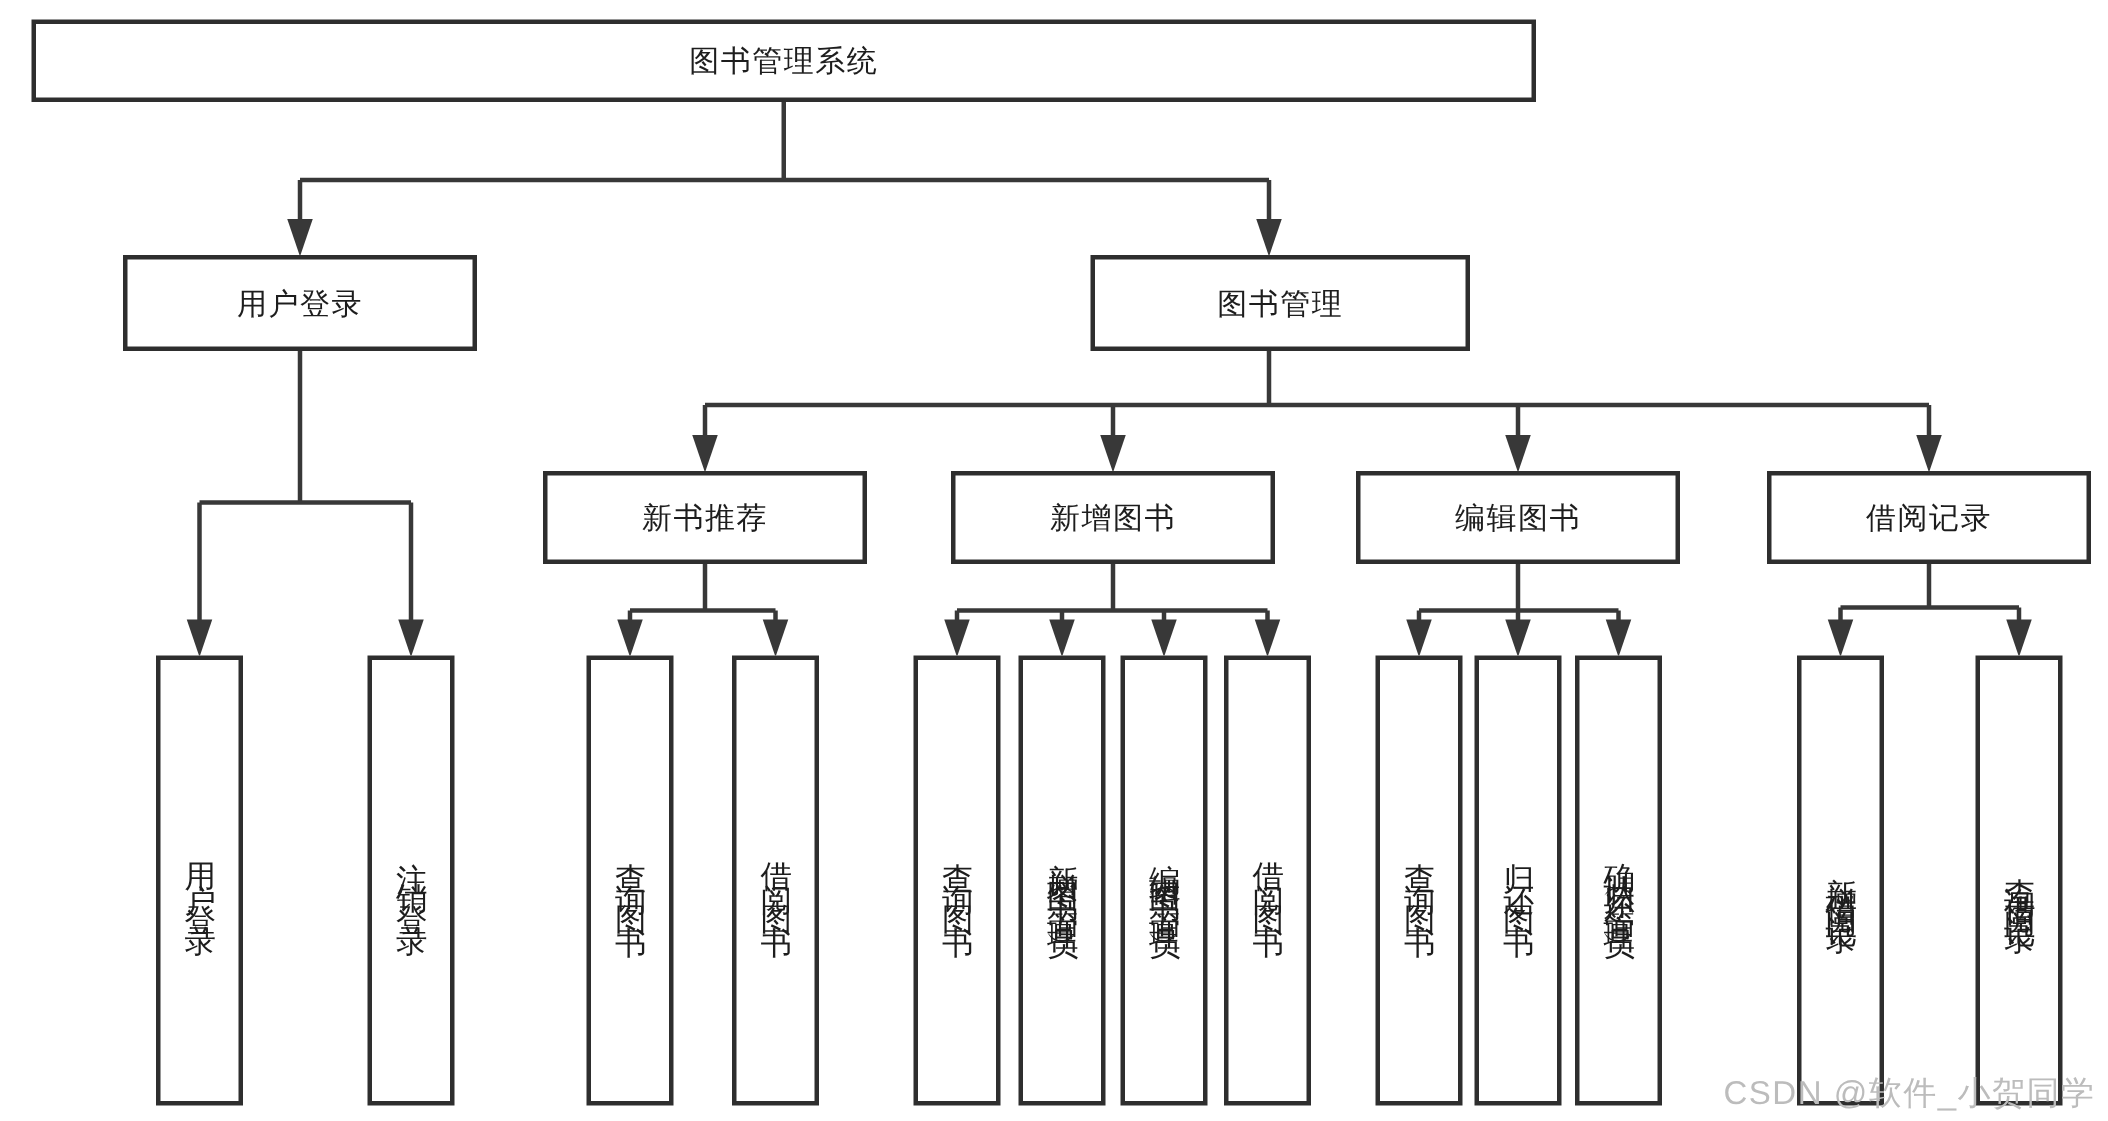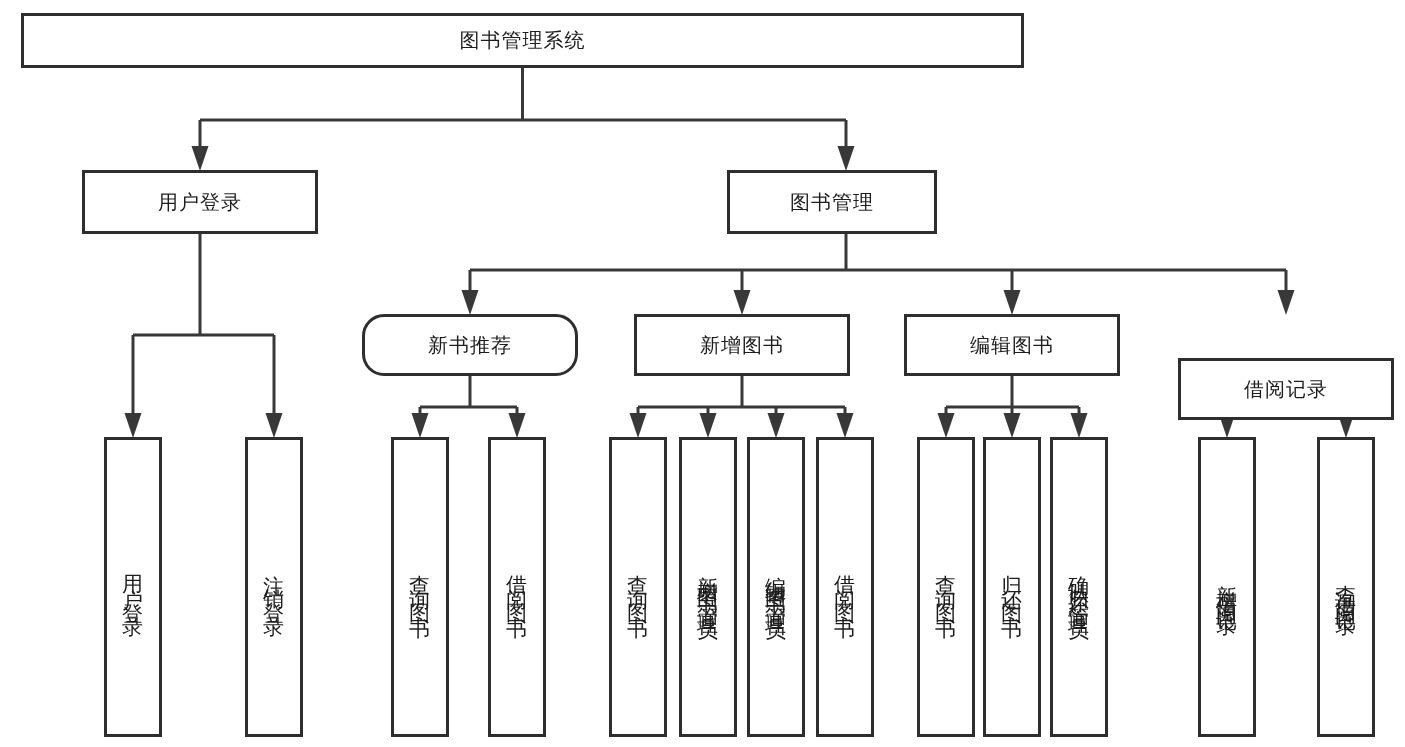--- a/index.html
+++ b/index.html
@@ -114,39 +114,39 @@
       <line x1="1346" y1="405" x2="1346" y2="416" stroke="#383838" stroke-width="3"></line>
       <polygon points="1337.5,413 1354.5,413 1346,438" fill="#383838"></polygon>
     </svg>
   <div id="nodes">
       <div class="node horizontal" style="left: 21px; top: 13px; width: 1003px; height: 55px;">
         <span class="node-label">图书管理系统</span>
       </div>
       <div class="node horizontal" style="left: 82px; top: 170px; width: 236px; height: 64px;">
         <span class="node-label">用户登录</span>
       </div>
-      <div class="node horizontal" style="left: 727px; top: 170px; width: 210px; height: 64px;">
+      <div class="node horizontal" style="left: 727px; top: 170px; width: 253px; height: 64px;">
         <span class="node-label">图书管理</span>
       </div>
       <div class="node vertical" style="left: 104px; top: 437px; width: 58px; height: 300px;">
         <span class="node-label" style="letter-spacing: 0.68em;">用户登录</span>
       </div>
       <div class="node vertical" style="left: 245px; top: 437px; width: 58px; height: 300px;">
         <span class="node-label" style="letter-spacing: 0.68em;">注销登录</span>
       </div>
-      <div class="node horizontal" style="left: 362px; top: 314px; width: 216px; height: 62px; border-radius: 22px;">
+      <div class="node horizontal" style="left: 362px; top: 314px; width: 216px; height: 62px;">
         <span class="node-label">新书推荐</span>
       </div>
       <div class="node horizontal" style="left: 634px; top: 314px; width: 216px; height: 62px;">
         <span class="node-label">新增图书</span>
       </div>
       <div class="node horizontal" style="left: 904px; top: 314px; width: 216px; height: 62px;">
         <span class="node-label">编辑图书</span>
       </div>
-      <div class="node horizontal" style="left: 1178px; top: 314px; width: 216px; height: 62px; margin-top: 44px;">
+      <div class="node horizontal" style="left: 1178px; top: 314px; width: 216px; height: 62px;">
         <span class="node-label">借阅记录</span>
       </div>
       <div class="node vertical" style="left: 391px; top: 437px; width: 58px; height: 300px;">
         <span class="node-label" style="letter-spacing: 0.68em;">查询图书</span>
       </div>
       <div class="node vertical" style="left: 488px; top: 437px; width: 58px; height: 300px;">
         <span class="node-label" style="letter-spacing: 0.68em;">借阅图书</span>
       </div>
       <div class="node vertical" style="left: 609px; top: 437px; width: 58px; height: 300px;">
         <span class="node-label" style="letter-spacing: 0.68em;">查询图书</span>
@@ -169,13 +169,14 @@
       <div class="node vertical" style="left: 1050px; top: 437px; width: 58px; height: 300px;">
         <span class="node-label" style="letter-spacing: 0.3em;">确认归还（管理员）</span>
       </div>
       <div class="node vertical" style="left: 1198px; top: 437px; width: 58px; height: 300px;">
         <span class="node-label" style="letter-spacing: 0.3em;">新增借阅记录</span>
       </div>
       <div class="node vertical" style="left: 1317px; top: 437px; width: 58px; height: 300px;">
         <span class="node-label" style="letter-spacing: 0.3em;">查询借阅记录</span>
       </div>
     </div>
+  <div class="watermark">CSDN @软件_小贺同学</div>
 </div>
 
 </body></html>

